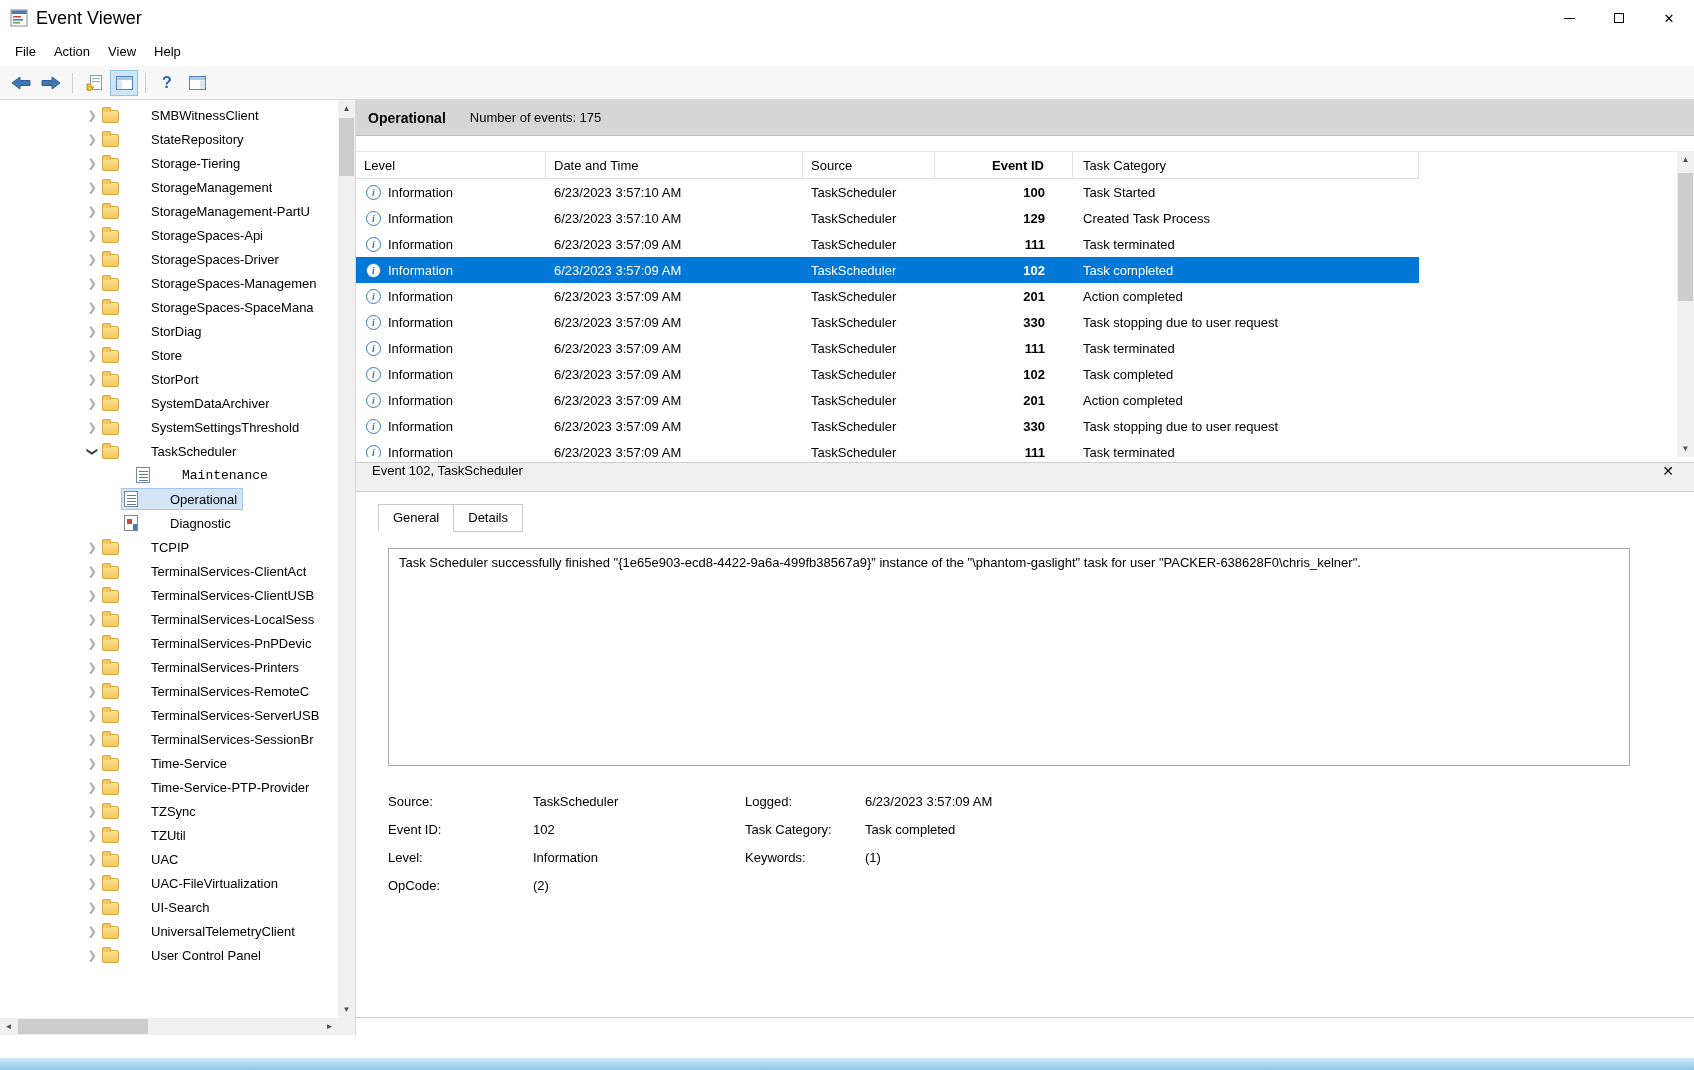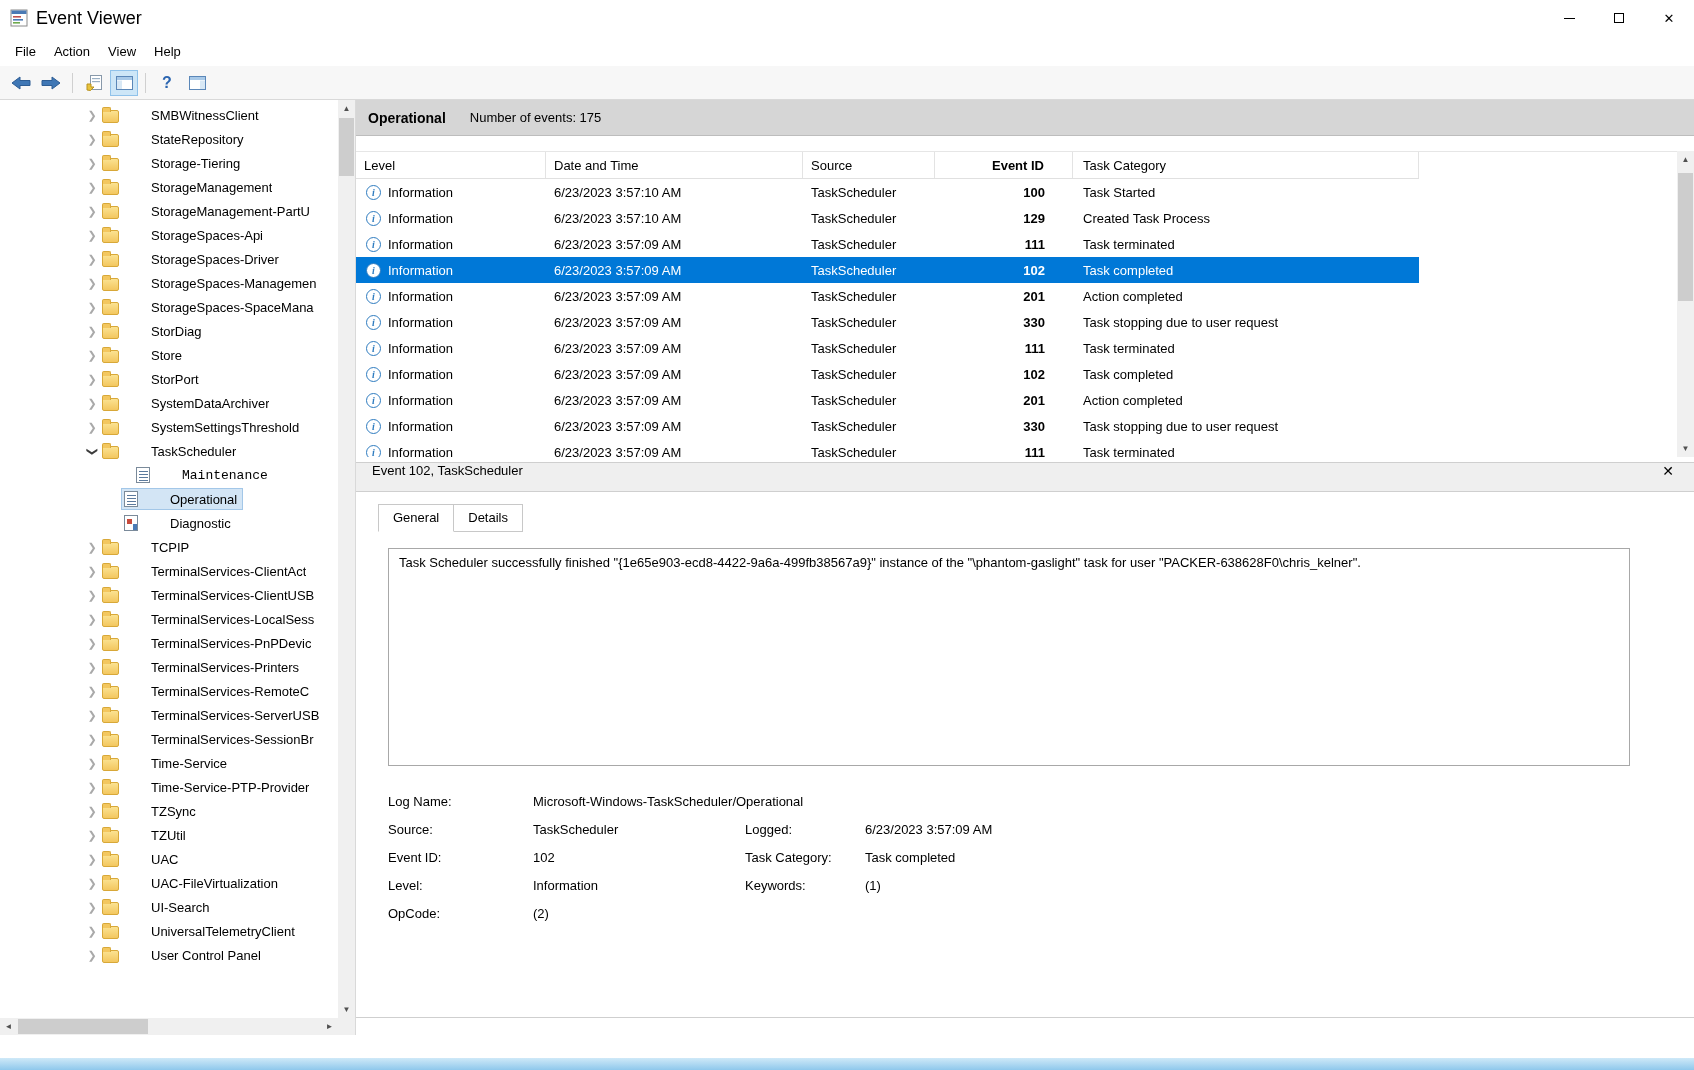--- a/index.html
+++ b/index.html
@@ -588,26 +588,20 @@
       </div>
       <div class="tabs">
         <div class="tab active">General</div>
         <div class="tab">Details</div>
       </div>
       <div class="desc-box">
         <span>Task Scheduler successfully finished "{1e65e903-ecd8-4422-9a6a-499fb38567a9}" instance of the "\phantom-gaslight" task for user "PACKER-638628F0\chris_kelner".</span>
       </div>
       <div class="fields" id="detail-fields">
           <div class="frow">
-    <div class="f-label">Log Name:</div>
-    <div class="f-value">Microsoft-Windows-TaskScheduler/Operational</div>
-    <div class="f-label2"></div>
-    <div class="f-value2"></div>
-  </div>
-          <div class="frow">
     <div class="f-label">Source:</div>
     <div class="f-value">TaskScheduler</div>
     <div class="f-label2">Logged:</div>
     <div class="f-value2">6/23/2023 3:57:09 AM</div>
   </div>
           <div class="frow">
     <div class="f-label">Event ID:</div>
     <div class="f-value">102</div>
     <div class="f-label2">Task Category:</div>
     <div class="f-value2">Task completed</div>

